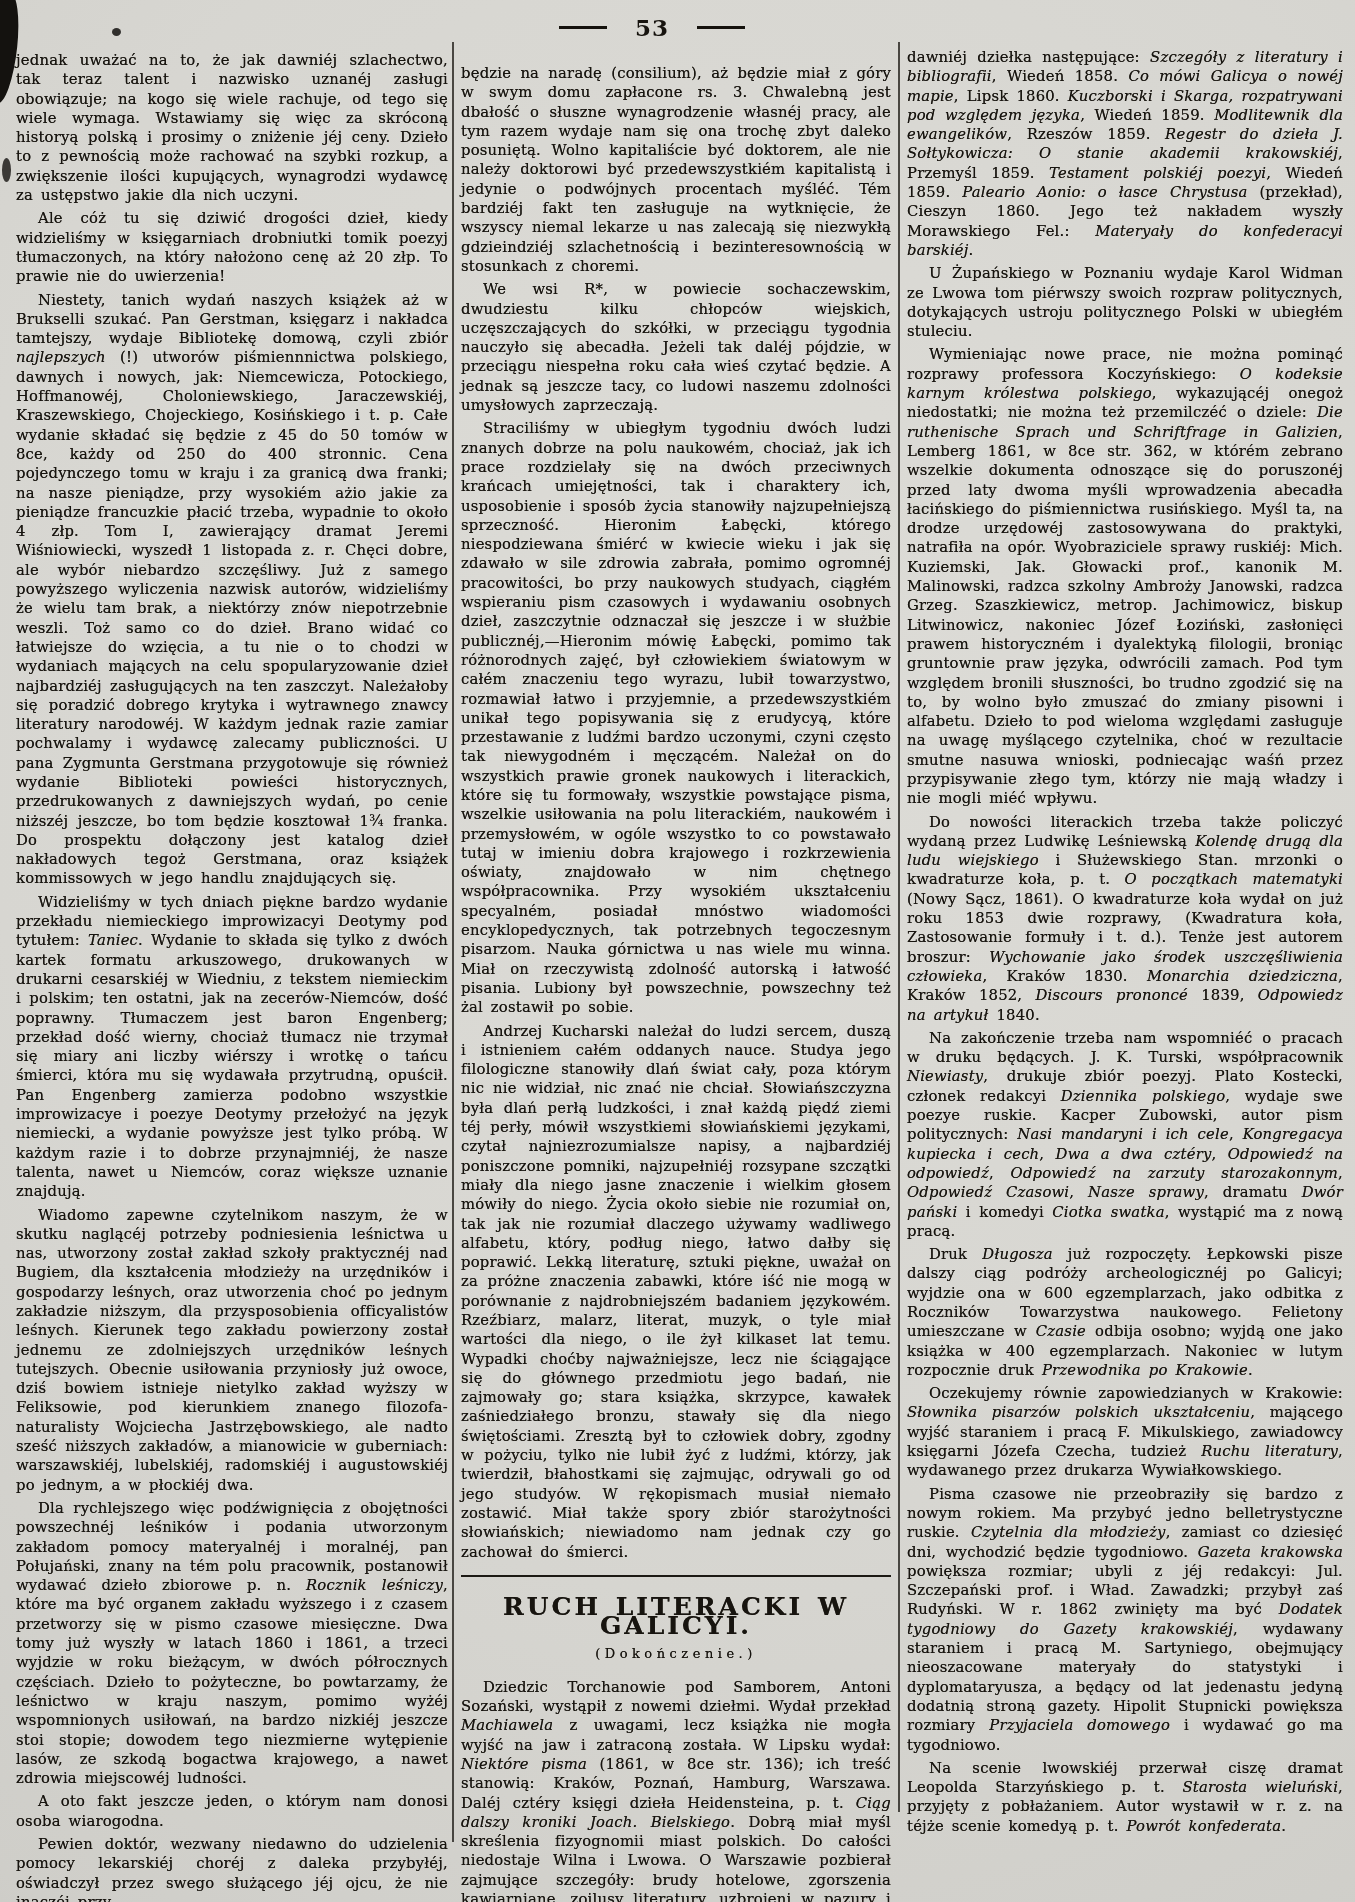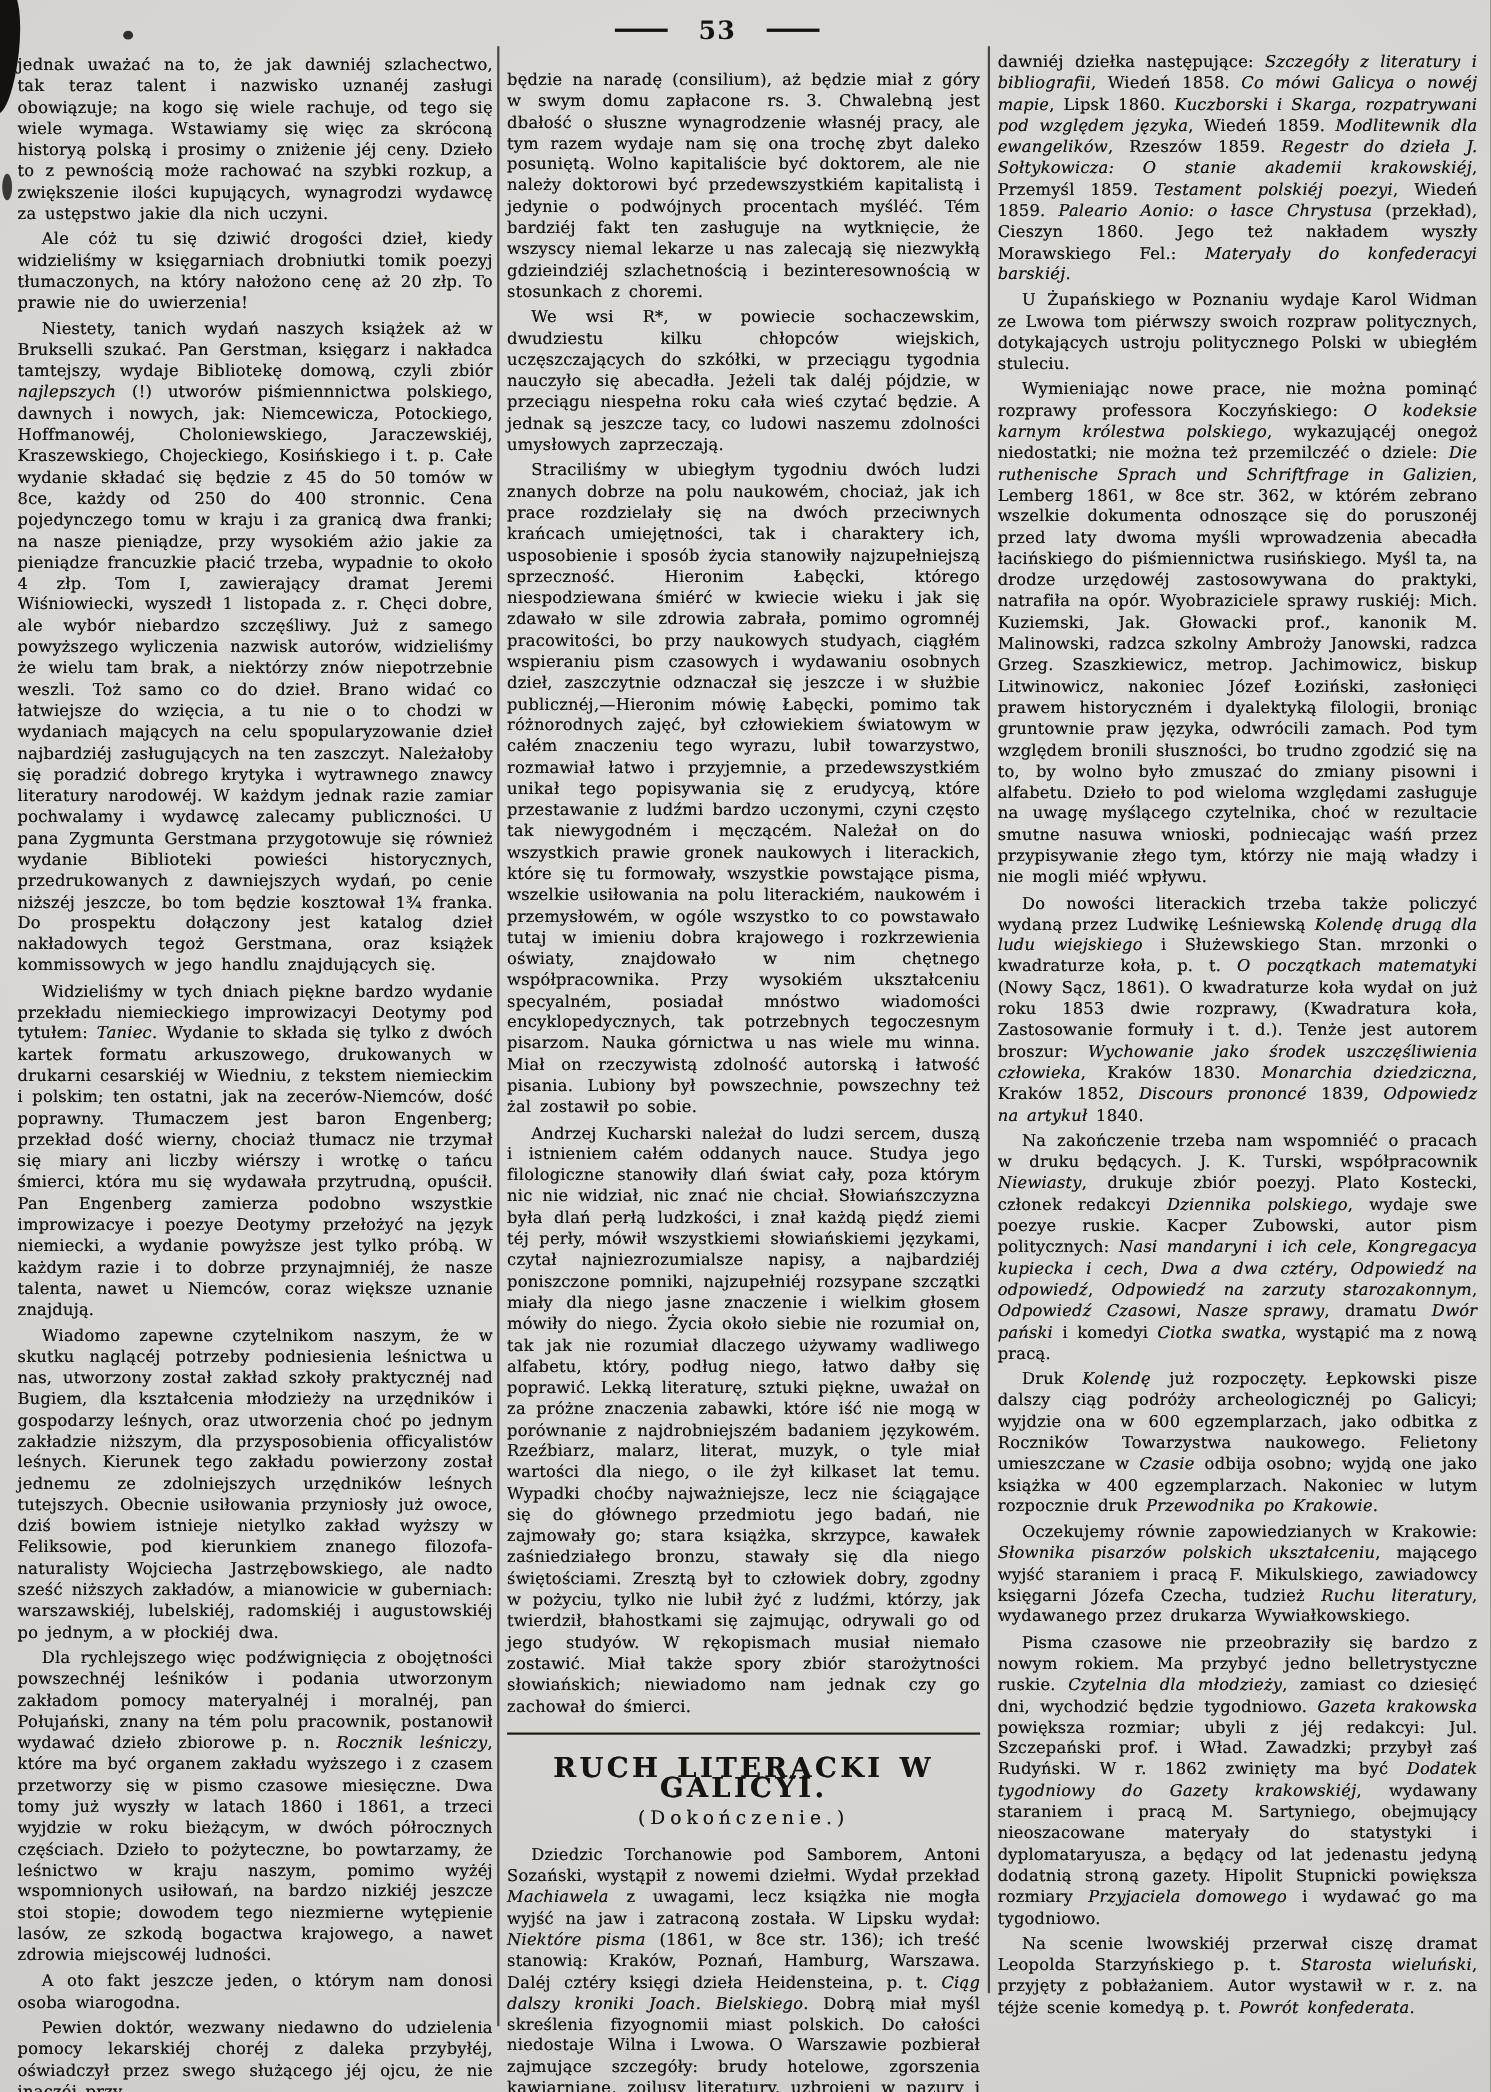--- a/index.html
+++ b/index.html
@@ -20,21 +20,21 @@
   .para.noindent{text-indent:0;}
   .vrule{position:absolute;top:42px;width:1.6px;background:rgba(32,29,24,.78);}
   #vrule1{left:452px;height:1800px;}
   #vrule2{left:898px;height:1770px;}
   .hrule{height:0;border-top:2px solid #1c1913;margin:14px 0 20px;}
   .section-heading{
     font-size:25px;font-weight:bold;text-align:center;letter-spacing:3px;
     margin:0 0 9px;text-indent:0;
   }
   .section-subheading{
-    font-size:17px;text-align:center;letter-spacing:4.5px;margin:0 0 13px;
+    font-size:13px;text-align:center;letter-spacing:4.5px;margin:0 0 13px;
   }
   .page-header{
     position:absolute;top:16px;left:447px;width:410px;
     display:flex;align-items:center;justify-content:center;gap:28px;
   }
   .dash{width:48px;height:3px;background:#15120d;}
   .page-number{font-size:23px;font-weight:bold;letter-spacing:1px;line-height:1;}
   .artifact{position:absolute;background:#14120f;}
   #artifact-smudge{left:-10px;top:-8px;width:27px;height:112px;border-radius:45% 55% 60% 40%;transform:rotate(6deg);}
   #artifact-smudge2{left:2px;top:158px;width:9px;height:24px;border-radius:50%;opacity:.8;}
@@ -77,18 +77,18 @@
       <h2 class="section-heading">RUCH LITERACKI W GALICYI.</h2>
       <div class="section-subheading">(Dokończenie.)</div>
       <p class="para">Dziedzic Torchanowie pod Samborem, Antoni Sozański, wystąpił z nowemi dziełmi. Wydał przekład <i>Machiawela</i> z uwagami, lecz książka nie mogła wyjść na jaw i zatraconą została. W Lipsku wydał: <i>Niektóre pisma</i> (1861, w 8ce str. 136); ich treść stanowią: Kraków, Poznań, Hamburg, Warszawa. Daléj cztéry księgi dzieła Heidensteina, p. t. <i>Ciąg dalszy kroniki Joach. Bielskiego</i>. Dobrą miał myśl skreślenia fizyognomii miast polskich. Do całości niedostaje Wilna i Lwowa. O Warszawie pozbierał zajmujące szczegóły: brudy hotelowe, zgorszenia kawiarniane, zoilusy literatury, uzbrojeni w pazury i nożyce, i inne drobiazgi dosadnie tam oddane. Sozański Antoni wydał</p>
     </div>
   <div class="column" id="col3">
       <p class="para noindent">dawniéj dziełka następujące: <i>Szczegóły z literatury i bibliografii</i>, Wiedeń 1858. <i>Co mówi Galicya o nowéj mapie</i>, Lipsk 1860. <i>Kuczborski i Skarga, rozpatrywani pod względem języka</i>, Wiedeń 1859. <i>Modlitewnik dla ewangelików</i>, Rzeszów 1859. <i>Regestr do dzieła J. Sołtykowicza: O stanie akademii krakowskiéj</i>, Przemyśl 1859. <i>Testament polskiéj poezyi</i>, Wiedeń 1859. <i>Paleario Aonio: o łasce Chrystusa</i> (przekład), Cieszyn 1860. Jego też nakładem wyszły Morawskiego Fel.: <i>Materyały do konfederacyi barskiéj</i>.</p>
       <p class="para">U Żupańskiego w Poznaniu wydaje Karol Widman ze Lwowa tom piérwszy swoich rozpraw politycznych, dotykających ustroju politycznego Polski w ubiegłém stuleciu.</p>
       <p class="para">Wymieniając nowe prace, nie można pominąć rozprawy professora Koczyńskiego: <i>O kodeksie karnym królestwa polskiego</i>, wykazującéj onegoż niedostatki; nie można też przemilczéć o dziele: <i>Die ruthenische Sprach und Schriftfrage in Galizien</i>, Lemberg 1861, w 8ce str. 362, w którém zebrano wszelkie dokumenta odnoszące się do poruszonéj przed laty dwoma myśli wprowadzenia abecadła łacińskiego do piśmiennictwa rusińskiego. Myśl ta, na drodze urzędowéj zastosowywana do praktyki, natrafiła na opór. Wyobraziciele sprawy ruskiéj: Mich. Kuziemski, Jak. Głowacki prof., kanonik M. Malinowski, radzca szkolny Ambroży Janowski, radzca Grzeg. Szaszkiewicz, metrop. Jachimowicz, biskup Litwinowicz, nakoniec Józef Łoziński, zasłonięci prawem historyczném i dyalektyką filologii, broniąc gruntownie praw języka, odwrócili zamach. Pod tym względem bronili słuszności, bo trudno zgodzić się na to, by wolno było zmuszać do zmiany pisowni i alfabetu. Dzieło to pod wieloma względami zasługuje na uwagę myślącego czytelnika, choć w rezultacie smutne nasuwa wnioski, podniecając waśń przez przypisywanie złego tym, którzy nie mają władzy i nie mogli miéć wpływu.</p>
       <p class="para">Do nowości literackich trzeba także policzyć wydaną przez Ludwikę Leśniewską <i>Kolendę drugą dla ludu wiejskiego</i> i Służewskiego Stan. mrzonki o kwadraturze koła, p. t. <i>O początkach matematyki</i> (Nowy Sącz, 1861). O kwadraturze koła wydał on już roku 1853 dwie rozprawy, (Kwadratura koła, Zastosowanie formuły i t. d.). Tenże jest autorem broszur: <i>Wychowanie jako środek uszczęśliwienia człowieka</i>, Kraków 1830. <i>Monarchia dziedziczna</i>, Kraków 1852, <i>Discours prononcé</i> 1839, <i>Odpowiedz na artykuł</i> 1840.</p>
       <p class="para">Na zakończenie trzeba nam wspomniéć o pracach w druku będących. J. K. Turski, współpracownik <i>Niewiasty</i>, drukuje zbiór poezyj. Plato Kostecki, członek redakcyi <i>Dziennika polskiego</i>, wydaje swe poezye ruskie. Kacper Zubowski, autor pism politycznych: <i>Nasi mandaryni i ich cele</i>, <i>Kongregacya kupiecka i cech</i>, <i>Dwa a dwa cztéry</i>, <i>Odpowiedź na odpowiedź</i>, <i>Odpowiedź na zarzuty starozakonnym</i>, <i>Odpowiedź Czasowi</i>, <i>Nasze sprawy</i>, dramatu <i>Dwór pański</i> i komedyi <i>Ciotka swatka</i>, wystąpić ma z nową pracą.</p>
-      <p class="para">Druk <i>Kolendę</i> już rozpoczęty. Łepkowski pisze dalszy ciąg podróży archeologicznéj po Galicyi; wyjdzie ona w 600 egzemplarzach, jako odbitka z Roczników Towarzystwa naukowego. Felietony umieszczane w <i>Czasie</i> odbija osobno; wyjdą one jako książka w 400 egzemplarzach. Nakoniec w lutym rozpocznie druk <i>Przewodnika po Krakowie</i>.</p>
+      <p class="para">Druk <i>Długosza</i> już rozpoczęty. Łepkowski pisze dalszy ciąg podróży archeologicznéj po Galicyi; wyjdzie ona w 600 egzemplarzach, jako odbitka z Roczników Towarzystwa naukowego. Felietony umieszczane w <i>Czasie</i> odbija osobno; wyjdą one jako książka w 400 egzemplarzach. Nakoniec w lutym rozpocznie druk <i>Przewodnika po Krakowie</i>.</p>
       <p class="para">Oczekujemy równie zapowiedzianych w Krakowie: <i>Słownika pisarzów polskich ukształceniu</i>, mającego wyjść staraniem i pracą F. Mikulskiego, zawiadowcy księgarni Józefa Czecha, tudzież <i>Ruchu literatury</i>, wydawanego przez drukarza Wywiałkowskiego.</p>
       <p class="para">Pisma czasowe nie przeobraziły się bardzo z nowym rokiem. Ma przybyć jedno belletrystyczne ruskie. <i>Czytelnia dla młodzieży</i>, zamiast co dziesięć dni, wychodzić będzie tygodniowo. <i>Gazeta krakowska</i> powiększa rozmiar; ubyli z jéj redakcyi: Jul. Szczepański prof. i Wład. Zawadzki; przybył zaś Rudyński. W r. 1862 zwinięty ma być <i>Dodatek tygodniowy do Gazety krakowskiéj</i>, wydawany staraniem i pracą M. Sartyniego, obejmujący nieoszacowane materyały do statystyki i dyplomataryusza, a będący od lat jedenastu jedyną dodatnią stroną gazety. Hipolit Stupnicki powiększa rozmiary <i>Przyjaciela domowego</i> i wydawać go ma tygodniowo.</p>
       <p class="para">Na scenie lwowskiéj przerwał ciszę dramat Leopolda Starzyńskiego p. t. <i>Starosta wieluński</i>, przyjęty z pobłażaniem. Autor wystawił w r. z. na téjże scenie komedyą p. t. <i>Powrót konfederata</i>.</p>
     </div>
 </div>
 
 </body></html>

